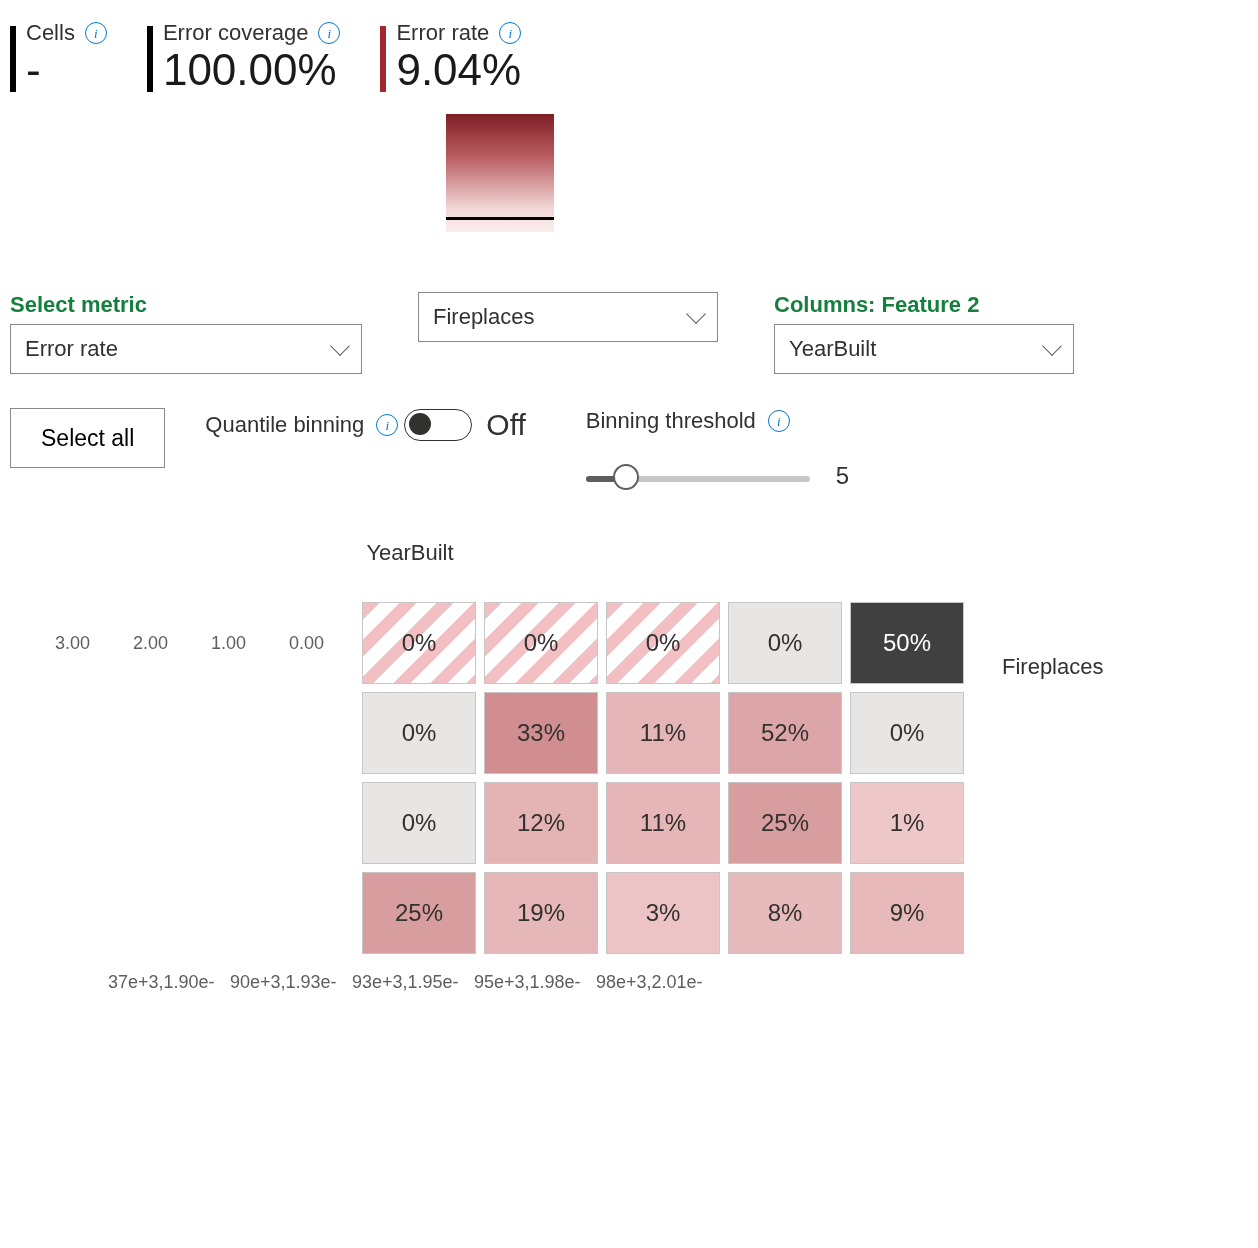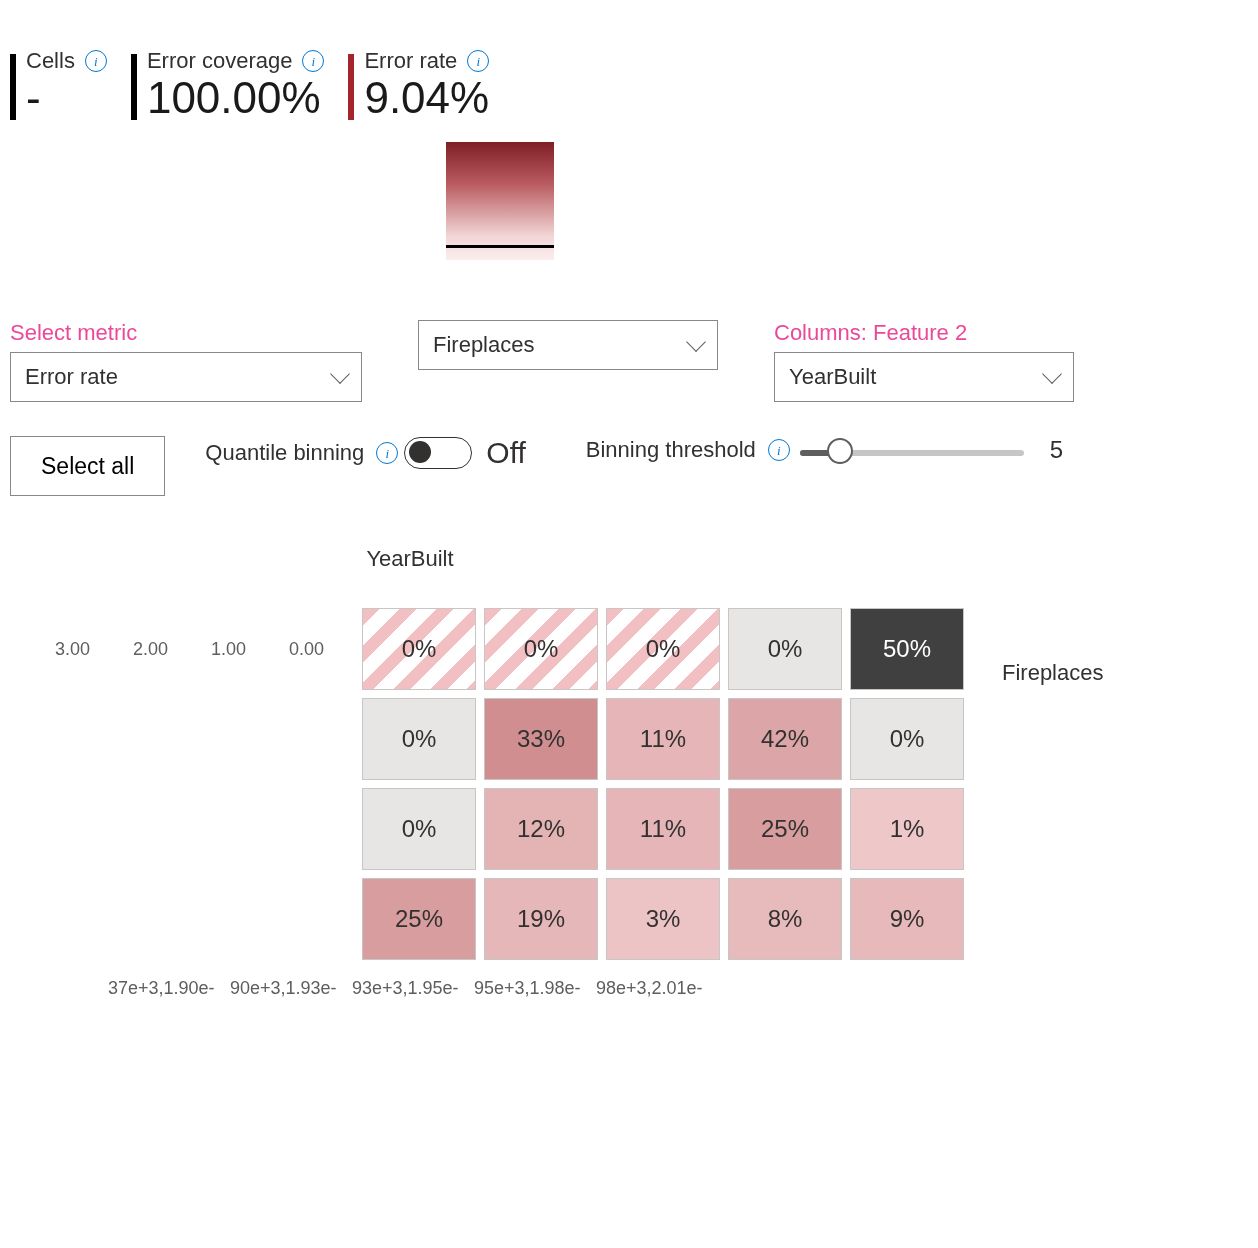--- a/index.html
+++ b/index.html
@@ -7,23 +7,22 @@
     margin: 0;
     padding: 20px 10px;
     font-family: "Segoe UI", -apple-system, sans-serif;
     color: #323130;
     background: #fff;
   }
 
   
   .stats-row {
     display: flex;
-    gap: 8px;
+    gap: 24px;
     margin-bottom: 20px;
-    margin-top: 28px;
   }
   .stat {
     display: flex;
     flex-direction: column;
     padding: 0 16px;
     position: relative;
   }
   .stat-bar {
     position: absolute;
     left: 0;
@@ -82,21 +81,21 @@
     background: #000;
   }
 
   
   .controls-row {
     display: flex;
     gap: 56px;
     margin-bottom: 34px;
   }
   .control { display: flex; flex-direction: column; gap: 6px; }
-  .control-label { font-size: 22px; color: #ec4899; }
+  .control-label { font-size: 22px; color: #15803d; font-weight: bold; }
   .dropdown {
     width: 352px;
     height: 50px;
     border: 1px solid #8a8886;
     background: #fff;
     font-size: 22px;
     padding: 0 14px;
     display: flex;
     align-items: center;
     justify-content: space-between;
@@ -165,22 +164,22 @@
     height: 22px;
     background: #323130;
     border-radius: 50%;
     top: 3px;
     left: 4px;
   }
   .toggle-text { font-size: 30px; }
 
   .slider-group {
     display: flex;
-    flex-direction: row;
-    gap: 10px;
+    flex-direction: column;
+    gap: 28px;
     margin-left: 20px;
   }
   .slider-wrap {
     display: flex;
     align-items: center;
     gap: 26px;
   }
   .slider {
     width: 224px;
     height: 6px;
@@ -387,21 +386,21 @@
       </div>
     <div class="grid" id="heatmap-grid">
         <div class="cell striped">0%</div>
         <div class="cell striped">0%</div>
         <div class="cell striped">0%</div>
         <div class="cell" style="background: rgb(232, 230, 228);">0%</div>
         <div class="cell" style="background: #404040; color: rgb(255, 255, 255);">50%</div>
         <div class="cell" style="background: rgb(232, 230, 228);">0%</div>
         <div class="cell" style="background: rgb(208, 142, 144);">33%</div>
         <div class="cell" style="background: rgb(229, 181, 183);">11%</div>
-        <div class="cell" style="background: rgb(220, 165, 167);">42%</div>
+        <div class="cell" style="background: rgb(220, 165, 167);">52%</div>
         <div class="cell" style="background: rgb(232, 230, 228);">0%</div>
         <div class="cell" style="background: rgb(232, 230, 228);">0%</div>
         <div class="cell" style="background: rgb(228, 180, 181);">12%</div>
         <div class="cell" style="background: rgb(229, 181, 183);">11%</div>
         <div class="cell" style="background: rgb(216, 157, 158);">25%</div>
         <div class="cell" style="background: rgb(238, 199, 200);">1%</div>
         <div class="cell" style="background: rgb(216, 157, 158);">25%</div>
         <div class="cell" style="background: rgb(230, 183, 184);">19%</div>
         <div class="cell" style="background: rgb(236, 196, 197);">3%</div>
         <div class="cell" style="background: rgb(231, 187, 188);">8%</div>

